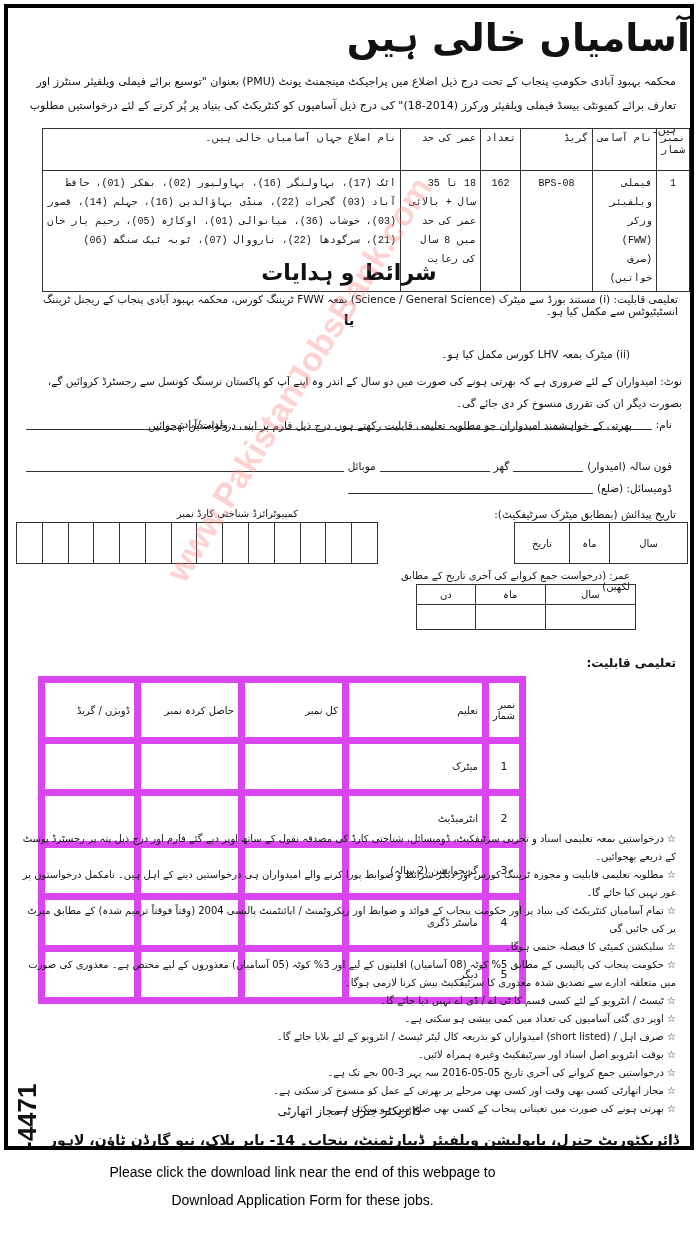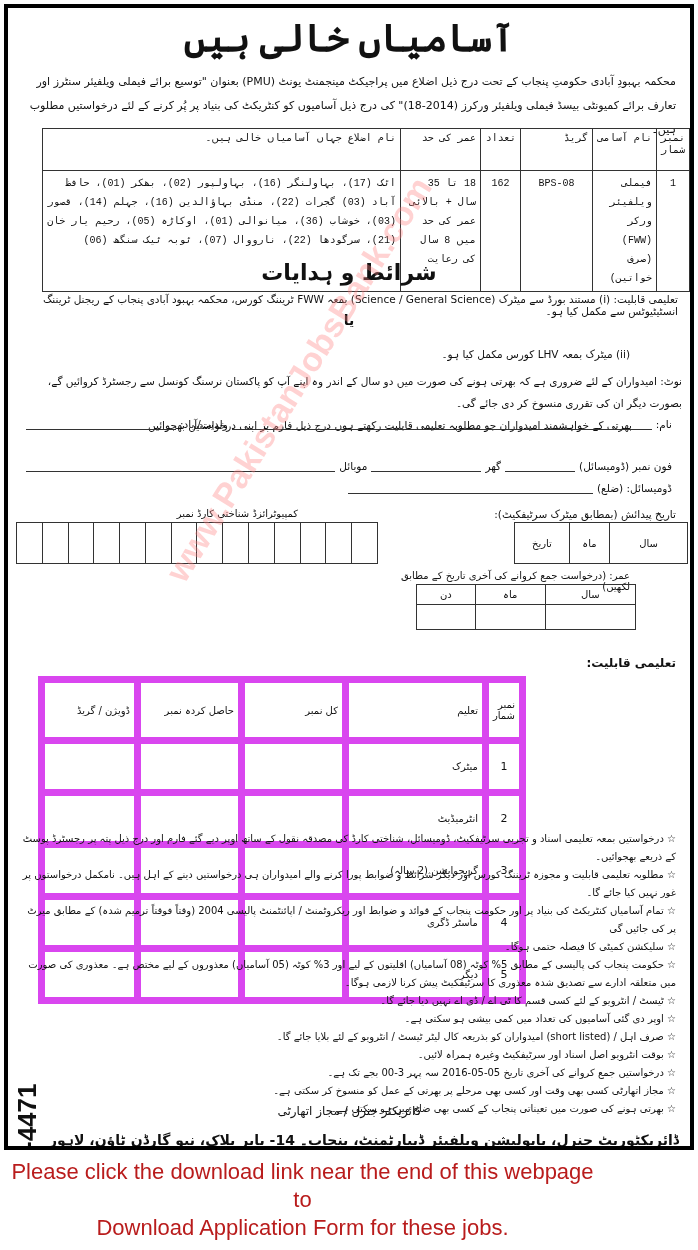--- a/index.html
+++ b/index.html
@@ -5,22 +5,22 @@
   * { box-sizing: border-box; margin: 0; padding: 0; }
   html, body { width: 698px; height: 1250px; background: #ffffff; overflow: hidden; }
   body { font-family: "DejaVu Sans", sans-serif; color: #111; position: relative; }
 
   .ad-frame {
     position: absolute; left: 4px; top: 4px; width: 690px; height: 1146px;
     border: 4px solid #000; background: #fff; overflow: hidden;
   }
   .rtl { direction: rtl; text-align: right; }
   .title {
-    position: absolute; top: 8px; left: 0; width: 100%; text-align: center;
-    font-size: 38px; font-weight: bold; letter-spacing: 1px; font-family: Liberation Serif, serif;
+    position: absolute; top: 8px; left: 0; width: 100%; text-align: right;
+    font-size: 38px; font-weight: bold; letter-spacing: 1px;
   }
   .intro { position: absolute; top: 62px; left: 20px; right: 14px; font-size: 11px; line-height: 24px; }
 
   table.posts {
     position: absolute; top: 120px; left: 34px; width: 648px;
     border-collapse: collapse; font-size: 10px; direction: rtl;
   }
   table.posts th, table.posts td { border: 1px solid #333; padding: 3px 4px; vertical-align: top; font-weight: normal; text-align: right; font-family: Liberation Mono, monospace; }
   table.posts th { height: 42px; }
   table.posts td { line-height: 19px; }
@@ -61,21 +61,21 @@
     font-family: "Liberation Sans", sans-serif; font-weight: bold; font-size: 26px; white-space: nowrap;
   }
 
   .watermark {
     position: absolute; left: 150px; top: 560px; transform: rotate(-58deg); transform-origin: left top;
     color: #ff8080; opacity: 0.35; font-family: "Liberation Sans", sans-serif; font-size: 34px; font-weight: bold;
     white-space: nowrap; pointer-events: none;
   }
   .footer-note {
     position: absolute; top: 1158px; left: 0; width: 605px; text-align: center;
-    color: #b91c1c; font-family: "Liberation Sans", sans-serif; font-size: 22px; line-height: 28px;
+    color: #000000; font-family: "Liberation Sans", sans-serif; font-size: 14px; line-height: 28px;
   }
 </style>
 </head>
 <body>
 
 <div class="ad-frame">
 
   <div class="title rtl">آسامیاں خالی ہیں</div>
   <div class="intro rtl">محکمہ بہبودِ آبادی حکومتِ پنجاب کے تحت درج ذیل اضلاع میں پراجیکٹ مینجمنٹ یونٹ (PMU) بعنوان "توسیع برائے فیملی ویلفیئر سنٹرز اور تعارف برائے کمیونٹی بیسڈ فیملی ویلفیئر ورکرز (2014-18)" کی درج ذیل آسامیوں کو کنٹریکٹ کی بنیاد پر پُر کرنے کے لئے درخواستیں مطلوب ہیں۔</div>
 
@@ -112,21 +112,21 @@
     <div style="padding-right:50px">بھرتی کے خواہشمند امیدواران جو مطلوبہ تعلیمی قابلیت رکھتے ہوں درج ذیل فارم پر اپنی درخواستیں بھجوائیں</div>
   </div>
 
   <div class="form-line" style="top:410px; left:18px; right:14px;">
     <span class="lbl">نام:</span>
     <span class="blank" style="flex:1"></span>
     <span class="lbl">ولدیت/آباد:</span>
     <span class="blank" style="width:150px"></span>
   </div>
   <div class="form-line" style="top:452px; left:18px; right:14px;">
-    <span class="lbl">فون نمبر (ڈومیسائل)</span>
+    <span class="lbl">فون سالہ (امیدوار)</span>
     <span class="blank" style="width:70px"></span>
     <span class="lbl">گھر</span>
     <span class="blank" style="width:110px"></span>
     <span class="lbl">موبائل</span>
     <span class="blank" style="flex:1"></span>
   </div>
   <div class="form-line" style="top:474px; left:340px; right:14px;">
     <span class="lbl">ڈومیسائل: (ضلع)</span>
     <span class="blank" style="flex:1"></span>
   </div>

